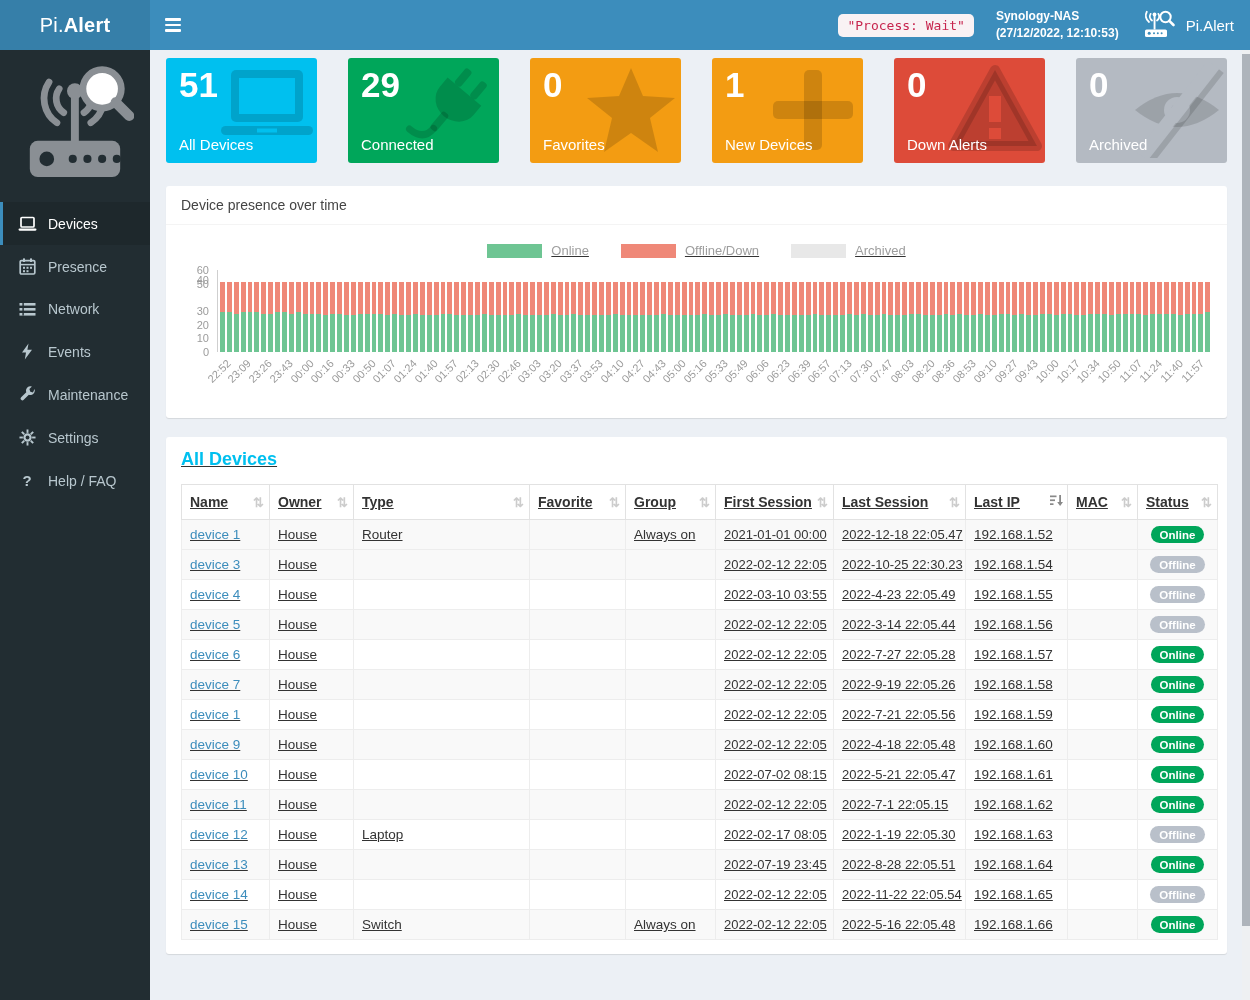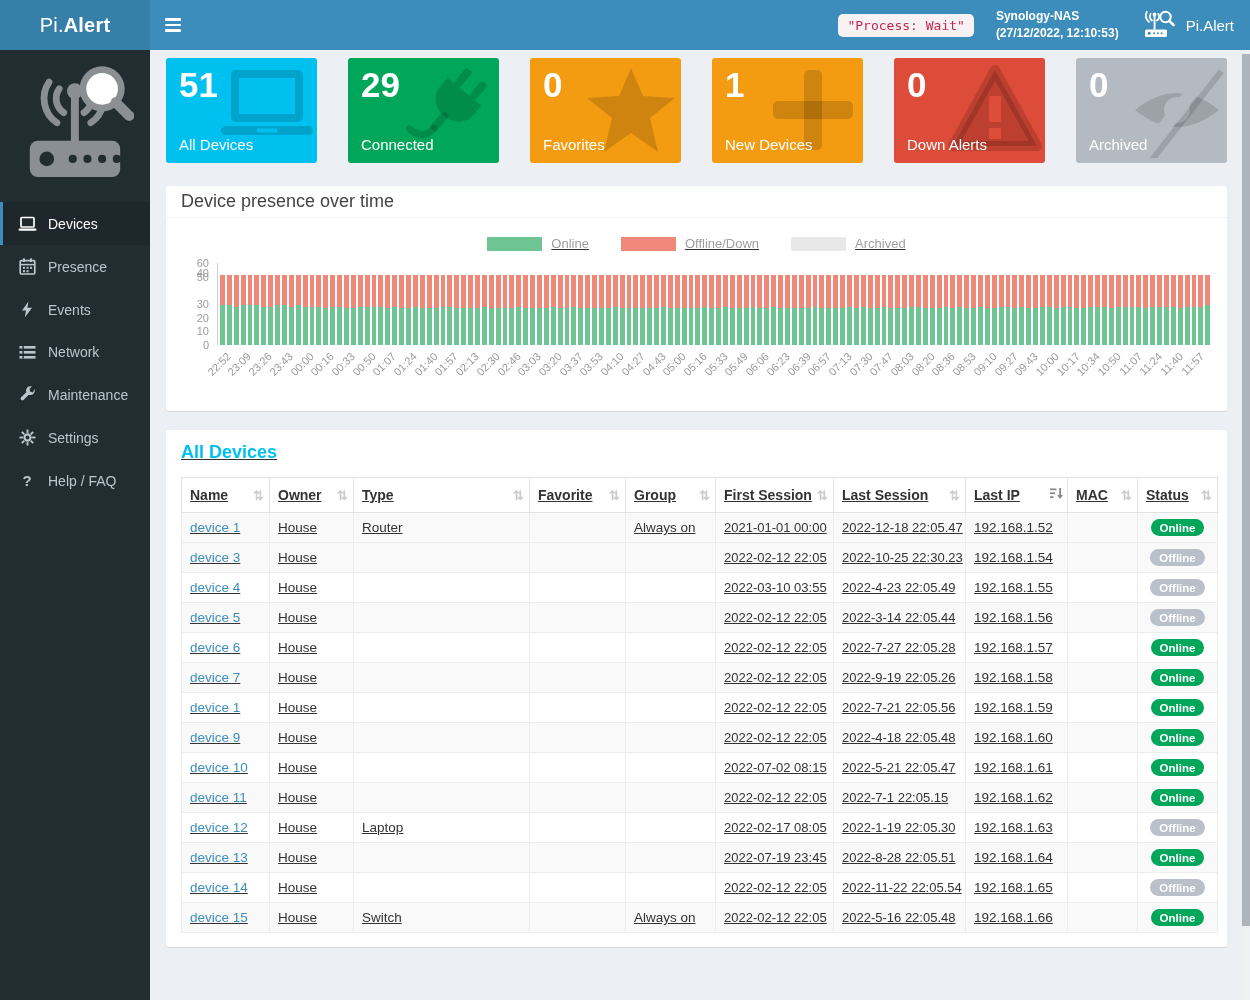--- a/index.html
+++ b/index.html
@@ -31,21 +31,21 @@
 
   
   .cards { display:flex; gap:31px; margin-bottom:23px; }
   .card { flex:1; height:105px; border-radius:3px; color:#fff; position:relative; overflow:hidden; cursor:pointer; }
   .card .value { font-size:35px; font-weight:700; margin:6px 0 0 13px; line-height:1.2; }
   .card .label { position:absolute; left:13px; bottom:10px; font-size:15px; white-space:nowrap; }
   .card .icon { position:absolute; right:0; top:4px; }
 
   
   .panel { background:#fff; border-radius:3px; box-shadow:0 1px 1px rgba(0,0,0,.1); margin-bottom:19px; }
-  .panel-header { padding:5px 15px; font-size:18px; font-weight:500; color:#444; border-bottom:1px solid #f4f4f4; }
+  .panel-header { padding:11px 15px; font-size:14px; font-weight:500; color:#444; border-bottom:1px solid #f4f4f4; }
   .panel-body { padding:10px 15px 14px;text-decoration:underline; }
 
   
   .legend { display:flex; justify-content:center; gap:32px; margin:8px 0 12px; }
   .legend-item { display:flex; align-items:center; gap:9px; font-size:13px; color:#9e9e9e; }
   .legend-swatch { width:55px; height:14px; }
   .chart { display:flex; }
   .y-axis { width:36px; position:relative; height:82px; flex:0 0 36px; }
   .y-label { position:absolute; right:8px; font-size:11px; color:#9b9b9b; transform:translateY(-50%); }
   .plot-wrap { flex:1; }
@@ -169,38 +169,38 @@
               <rect x="11" y="8.8" width="2" height="2"></rect>
               <rect x="4" y="12.2" width="2" height="2"></rect>
               <rect x="7.5" y="12.2" width="2" height="2"></rect>
             </g>
           </svg>
       </span>
       <span>Presence</span>
     </li>
     <li class="menu-item">
       <span class="menu-icon">
-        <svg width="14" height="17" viewBox="0 0 14 17">
-            <polygon points="8.5,0.5 2,9.5 6,9.5 4.8,16.5 12,6.8 7.4,6.8" fill="currentColor"></polygon>
-          </svg>
-      </span>
-      <span>Events</span>
-    </li>
-    <li class="menu-item">
-      <span class="menu-icon">
         <svg width="17" height="15" viewBox="0 0 17 15">
             <g fill="currentColor">
               <rect x="0.5" y="1" width="16" height="2.6"></rect>
               <rect x="0.5" y="6" width="16" height="2.6"></rect>
               <rect x="0.5" y="11" width="16" height="2.6"></rect>
               <rect x="3.4" y="1" width="1.4" height="12.6" fill="#222d32"></rect>
             </g>
           </svg>
       </span>
       <span>Network</span>
+    </li>
+    <li class="menu-item">
+      <span class="menu-icon">
+        <svg width="14" height="17" viewBox="0 0 14 17">
+            <polygon points="8.5,0.5 2,9.5 6,9.5 4.8,16.5 12,6.8 7.4,6.8" fill="currentColor"></polygon>
+          </svg>
+      </span>
+      <span>Events</span>
     </li>
     <li class="menu-item">
       <span class="menu-icon">
         <svg width="17" height="17" viewBox="0 0 18 18">
             <path d="M16.4 3.2 a4.7 4.7 0 0 1 -6 6 L5 14.6 a1.9 1.9 0 0 1 -2.7 -2.7 L7.7 6.5 a4.7 4.7 0 0 1 6 -6 L11 3.2 l1 2.8 2.8 1 z" fill="currentColor"></path>
           </svg>
       </span>
       <span>Maintenance</span>
     </li>
     <li class="menu-item">

